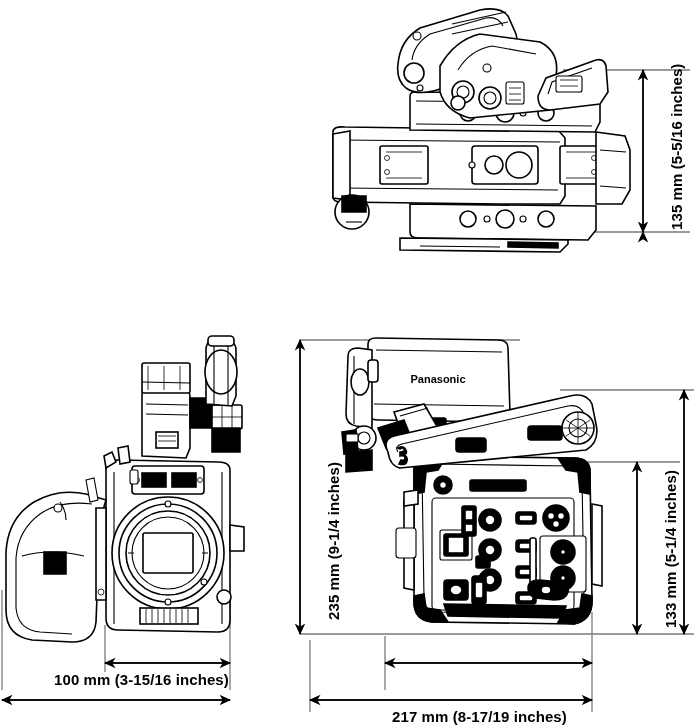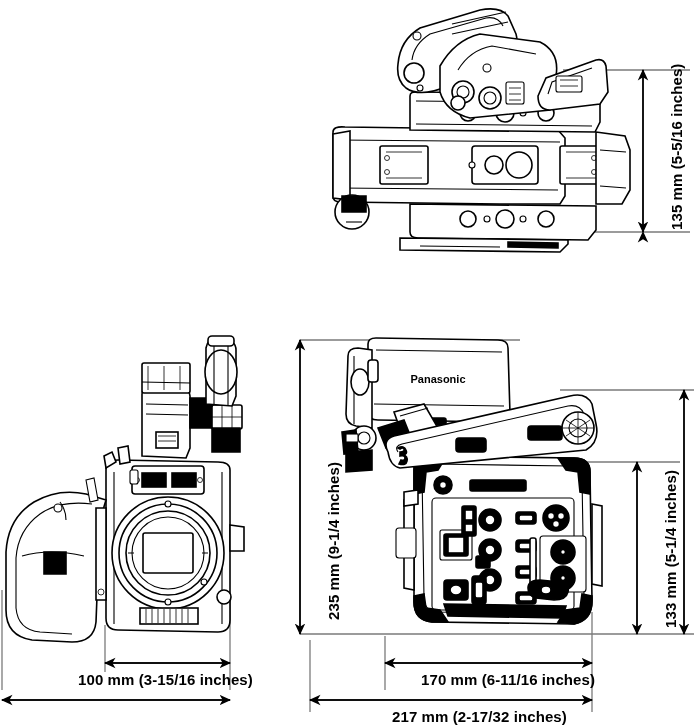--- a/index.html
+++ b/index.html
@@ -315,20 +315,19 @@
     <line class="dimln" x1="592" y1="700" x2="310" y2="700" marker-end="url(#ah)"></line>
   </g>
 </svg>
 
 <div class="dim-label vert" style="left:668px; top:230px; transform:rotate(-90deg);">135 mm (5-5/16 inches)</div>
 
 <div class="dim-label vert" style="left:325px; top:620px; transform:rotate(-90deg);">235 mm (9-1/4 inches)</div>
 
 <div class="dim-label vert" style="left:662px; top:628px; transform:rotate(-90deg);">133 mm (5-1/4 inches)</div>
 
-<div class="dim-label" style="left:54px; top:671px;margin-left:24px;">100 mm (3-15/16 inches)</div>
-
-
-<div class="dim-label" style="left:421px; top:671px;">170 mm (6-11/16 inches)</div>
-
-<div class="dim-label" style="left:392px; top:708px;">217 mm (2-17/32 inches)</div>
+<div class="dim-label" style="left:54px; top:671px;">100 mm (3-15/16 inches)</div>
+
+
+
+<div class="dim-label" style="left:392px; top:708px;">217 mm (8-17/19 inches)</div>
 
 </div>
 
 </body></html>

